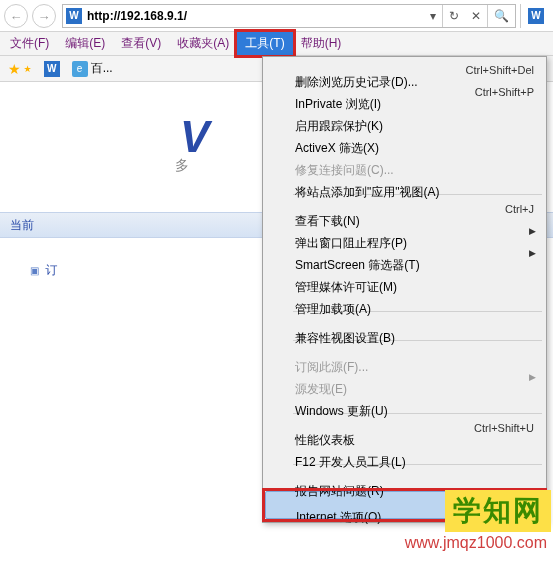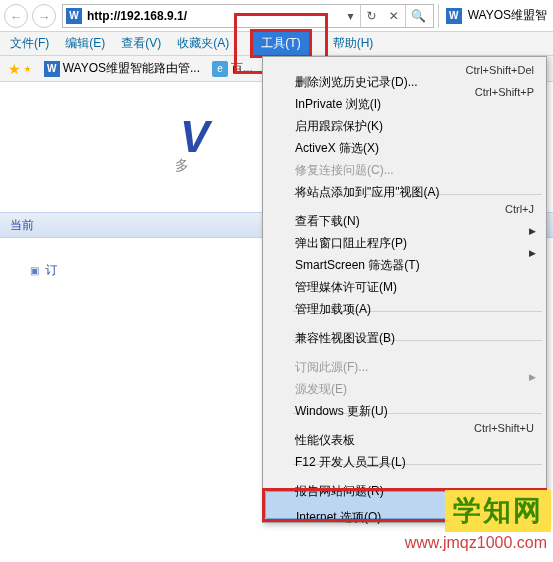--- a/index.html
+++ b/index.html
@@ -9,23 +9,23 @@
 .nav-btn { width: 24px; height: 24px; border: 1px solid #ccc; border-radius: 50%; display: flex; align-items: center; justify-content: center; margin: 0 2px; color: #999; cursor: pointer; font-size: 13px; }
 .addr-container { flex: 1; display: flex; align-items: center; height: 24px; border: 1px solid #bbb; margin: 0 4px; background: #fff; }
 .addr-icon { width: 16px; height: 16px; background: #2a70c7; color: #fff; font-weight: bold; font-size: 10px; display: flex; align-items: center; justify-content: center; margin: 0 3px; }
 .addr-text { flex: 1; padding: 0 2px; font-size: 12px; color: #000; font-weight: bold; }
 .addr-chevron { padding: 0 6px; color: #555; }
 .addr-group { display: flex; align-items: center; border-left: 1px solid #ccc; height: 100%; }
 .addr-icon-btn { padding: 0 6px; color: #555; cursor: pointer; }
 .tab-title { display: flex; align-items: center; height: 24px; padding: 0 4px; border-left: 1px solid #ccc; max-width: 120px; white-space: nowrap; overflow: hidden; }
 
 .menu-bar { height: 24px; display: flex; align-items: center; background: #f4f4f4; padding: 0 2px; border-bottom: 1px solid #d4d4d4; position: relative; z-index: 5; }
-.menu-item { padding: 3px 8px; cursor: pointer; color: #0369a1; }
+.menu-item { padding: 3px 8px; cursor: pointer; color: #701a75; }
 .menu-item.highlighted { background: #2f7bd9; color: #fff; outline: 3px solid #d32626; }
-.menu-red-box { outline: 3px solid #d32626; padding: 16px; }
+.menu-red-box { outline: 3px solid #d32626; padding: 0; }
 .menu-red-box .menu-item { padding: 3px 8px; }
 
 .fav-bar { height: 26px; display: flex; align-items: center; background: #f4f4f4; border-bottom: 1px solid #d4d4d4; padding: 0 4px; gap: 4px; }
 .fav-btn { display: flex; align-items: center; gap: 3px; padding: 2px 4px; cursor: pointer; }
 .star { color: #ffb400; font-size: 14px; }
 .fav-icon-w { width: 16px; height: 16px; background: #2a70c7; color: #fff; font-weight: bold; font-size: 10px; display: flex; align-items: center; justify-content: center; }
 .fav-icon-e { width: 16px; height: 16px; background: #4aa3df; color: #fff; font-size: 10px; display: flex; align-items: center; justify-content: center; border-radius: 2px; }
 
 .content { position: absolute; left: 0; top: 82px; right: 0; bottom: 0; background: #fff; }
 .content-logo { position: absolute; left: 180px; top: 30px; }
@@ -65,21 +65,20 @@
     <div class="addr-group">
       <div class="addr-icon-btn">↻</div>
       <div class="addr-icon-btn">✕</div>
     </div>
     <div class="addr-group">
       <div class="addr-icon-btn">🔍</div>
     </div>
   </div>
   <div class="tab-title">
     <div class="addr-icon">W</div>
-    <span style="margin-left:3px;">WAYOS维盟智</span>
   </div>
 </div>
 
 <div class="menu-bar">
   <div class="menu-item">文件(F)</div>
   <div class="menu-item">编辑(E)</div>
   <div class="menu-item">查看(V)</div>
   <div class="menu-item">收藏夹(A)</div>
   <span class="menu-red-box">
     <div class="menu-item highlighted">工具(T)</div>
@@ -87,21 +86,20 @@
   <div class="menu-item">帮助(H)</div>
 </div>
 
 <div class="fav-bar">
   <div class="fav-btn">
     <span class="star">★</span>
     <span class="star" style="font-size:9px;color:#ffb400;">★</span>
   </div>
   <div class="fav-btn">
     <div class="fav-icon-w">W</div>
-    <span>WAYOS维盟智能路由管...</span>
   </div>
   <div class="fav-btn">
     <div class="fav-icon-e">e</div>
     <span>百...</span>
   </div>
 </div>
 
 <div class="shadow-divider"></div>
 
 <div class="content">

